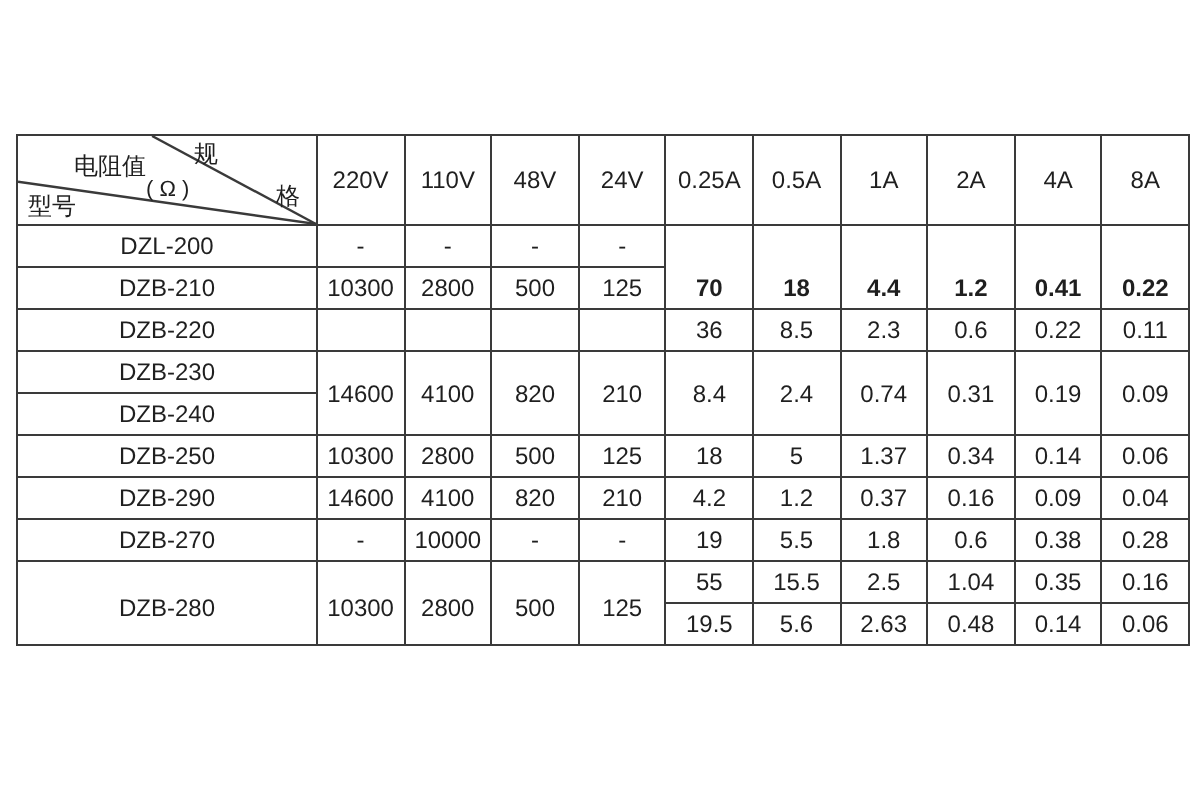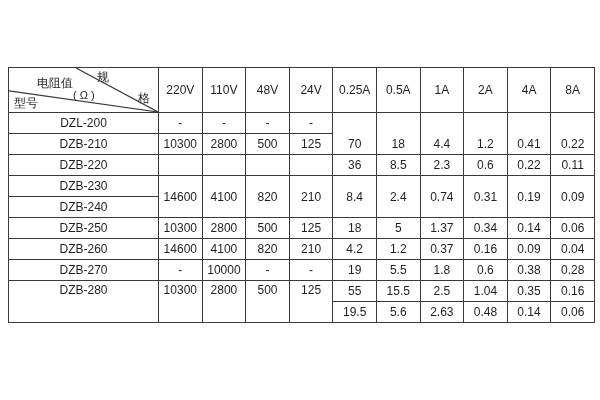--- a/index.html
+++ b/index.html
@@ -29,22 +29,22 @@
     text-align: center;
     vertical-align: middle;
     font-size: 12px;
     font-weight: normal;
     padding: 0;
     height: 20px;
     background: #ffffff;
     white-space: nowrap;
   }
   .spec-table tr.header-row th { height: 44px; }
-  .spec-table td.va-bottom { vertical-align: bottom; padding-bottom: 3px; }
-  .spec-table td.va-top    { vertical-align: top;    padding-top: 2px; }
+  .spec-table td.va-bottom { vertical-align: bottom; padding-bottom: 3px; font-weight: bold; }
+  .spec-table td.va-top    { vertical-align: top;    padding-top: 16px; }
 
   
   td.corner {
     position: relative;
     padding: 0;
     height: 44px;
   }
   .corner-inner {
     position: relative;
     width: 100%;
@@ -176,21 +176,21 @@
       <td>125</td>
       <td>18</td>
       <td>5</td>
       <td>1.37</td>
       <td>0.34</td>
       <td>0.14</td>
       <td>0.06</td>
     </tr>
 
     <tr>
-      <td>DZB-260</td>
+      <td>DZB-290</td>
       <td>14600</td>
       <td>4100</td>
       <td>820</td>
       <td>210</td>
       <td>4.2</td>
       <td>1.2</td>
       <td>0.37</td>
       <td>0.16</td>
       <td>0.09</td>
       <td>0.04</td>

